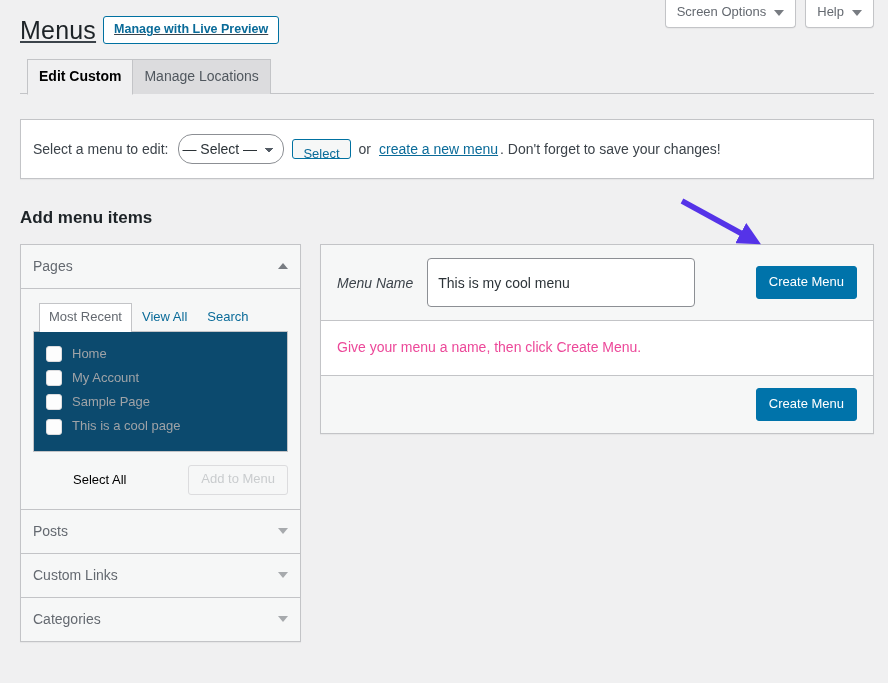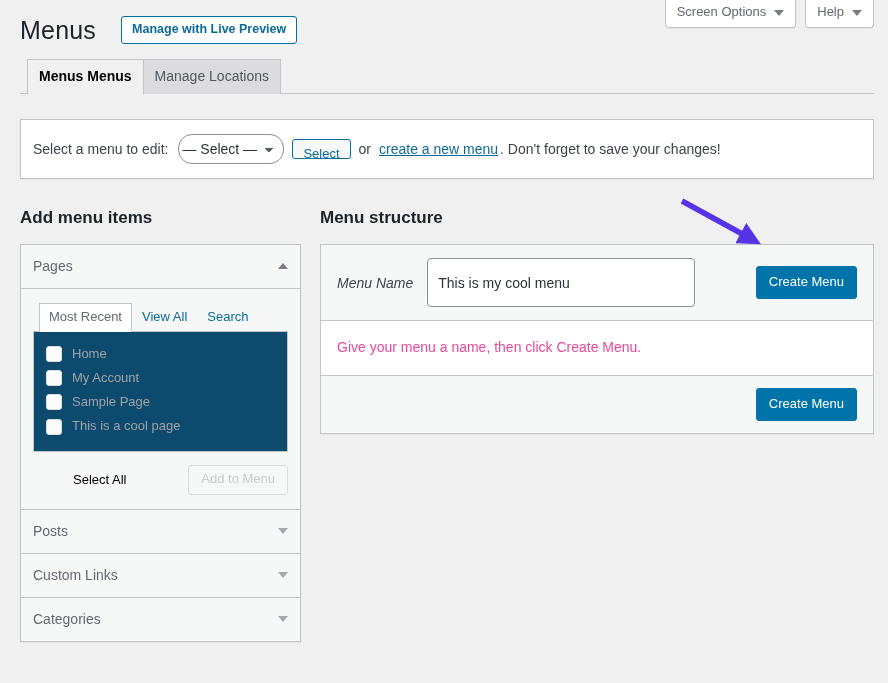--- a/index.html
+++ b/index.html
@@ -39,21 +39,21 @@
     border-left: 5px solid transparent;
     border-right: 5px solid transparent;
     border-top: 6px solid #787c82;
     display: inline-block;
     position: relative; top: 1px;
   }
 
   
   .heading-row {
     position: absolute; left: 20px; top: 14px;
-    display: flex; align-items: center; gap: 25px;
+    display: flex; align-items: center; gap: 7px; text-decoration: underline;
   }
   h1.page-title {
     margin: 0;
     font-size: 25px;
     font-weight: 400;
     color: #1d2327;
     line-height: 1.3;
     letter-spacing: .2px;
   }
   .btn-secondary {
@@ -329,36 +329,35 @@
       <span class="caret-dn"></span>
     </div>
   </div>
 
   <div class="heading-row">
     <h1 class="page-title">Menus</h1>
     <button class="btn-secondary">Manage with Live Preview</button>
   </div>
 
   <div class="nav-tab-wrapper">
-    <a class="nav-tab active">Menus Menus</a><a class="nav-tab">Manage Locations</a>
+    <a class="nav-tab active">Edit Custom</a><a class="nav-tab">Manage Locations</a>
   </div>
 
   <div class="menu-select-box">
     <span class="sel-label">Select a menu to edit:</span>
     <select class="menu-select">
       <option>— Select —</option>
     </select>
     <button class="btn-select">Select</button>
     <span class="tail-text">or</span>
     <a class="link tail-text">create a new menu</a>
     <span class="tail-text" style="margin-left:-6px;">. Don't forget to save your changes!</span>
   </div>
 
   <h2 class="section-title" id="t-add">Add menu items</h2>
-  <h2 class="section-title" id="t-struct">Menu structure</h2>
 
   <div class="accordion">
 
     <div class="acc-head">
       <span class="acc-title">Pages</span>
       <span class="tri tri-up"></span>
     </div>
 
     <div class="acc-body">
       <div class="subtabs">

